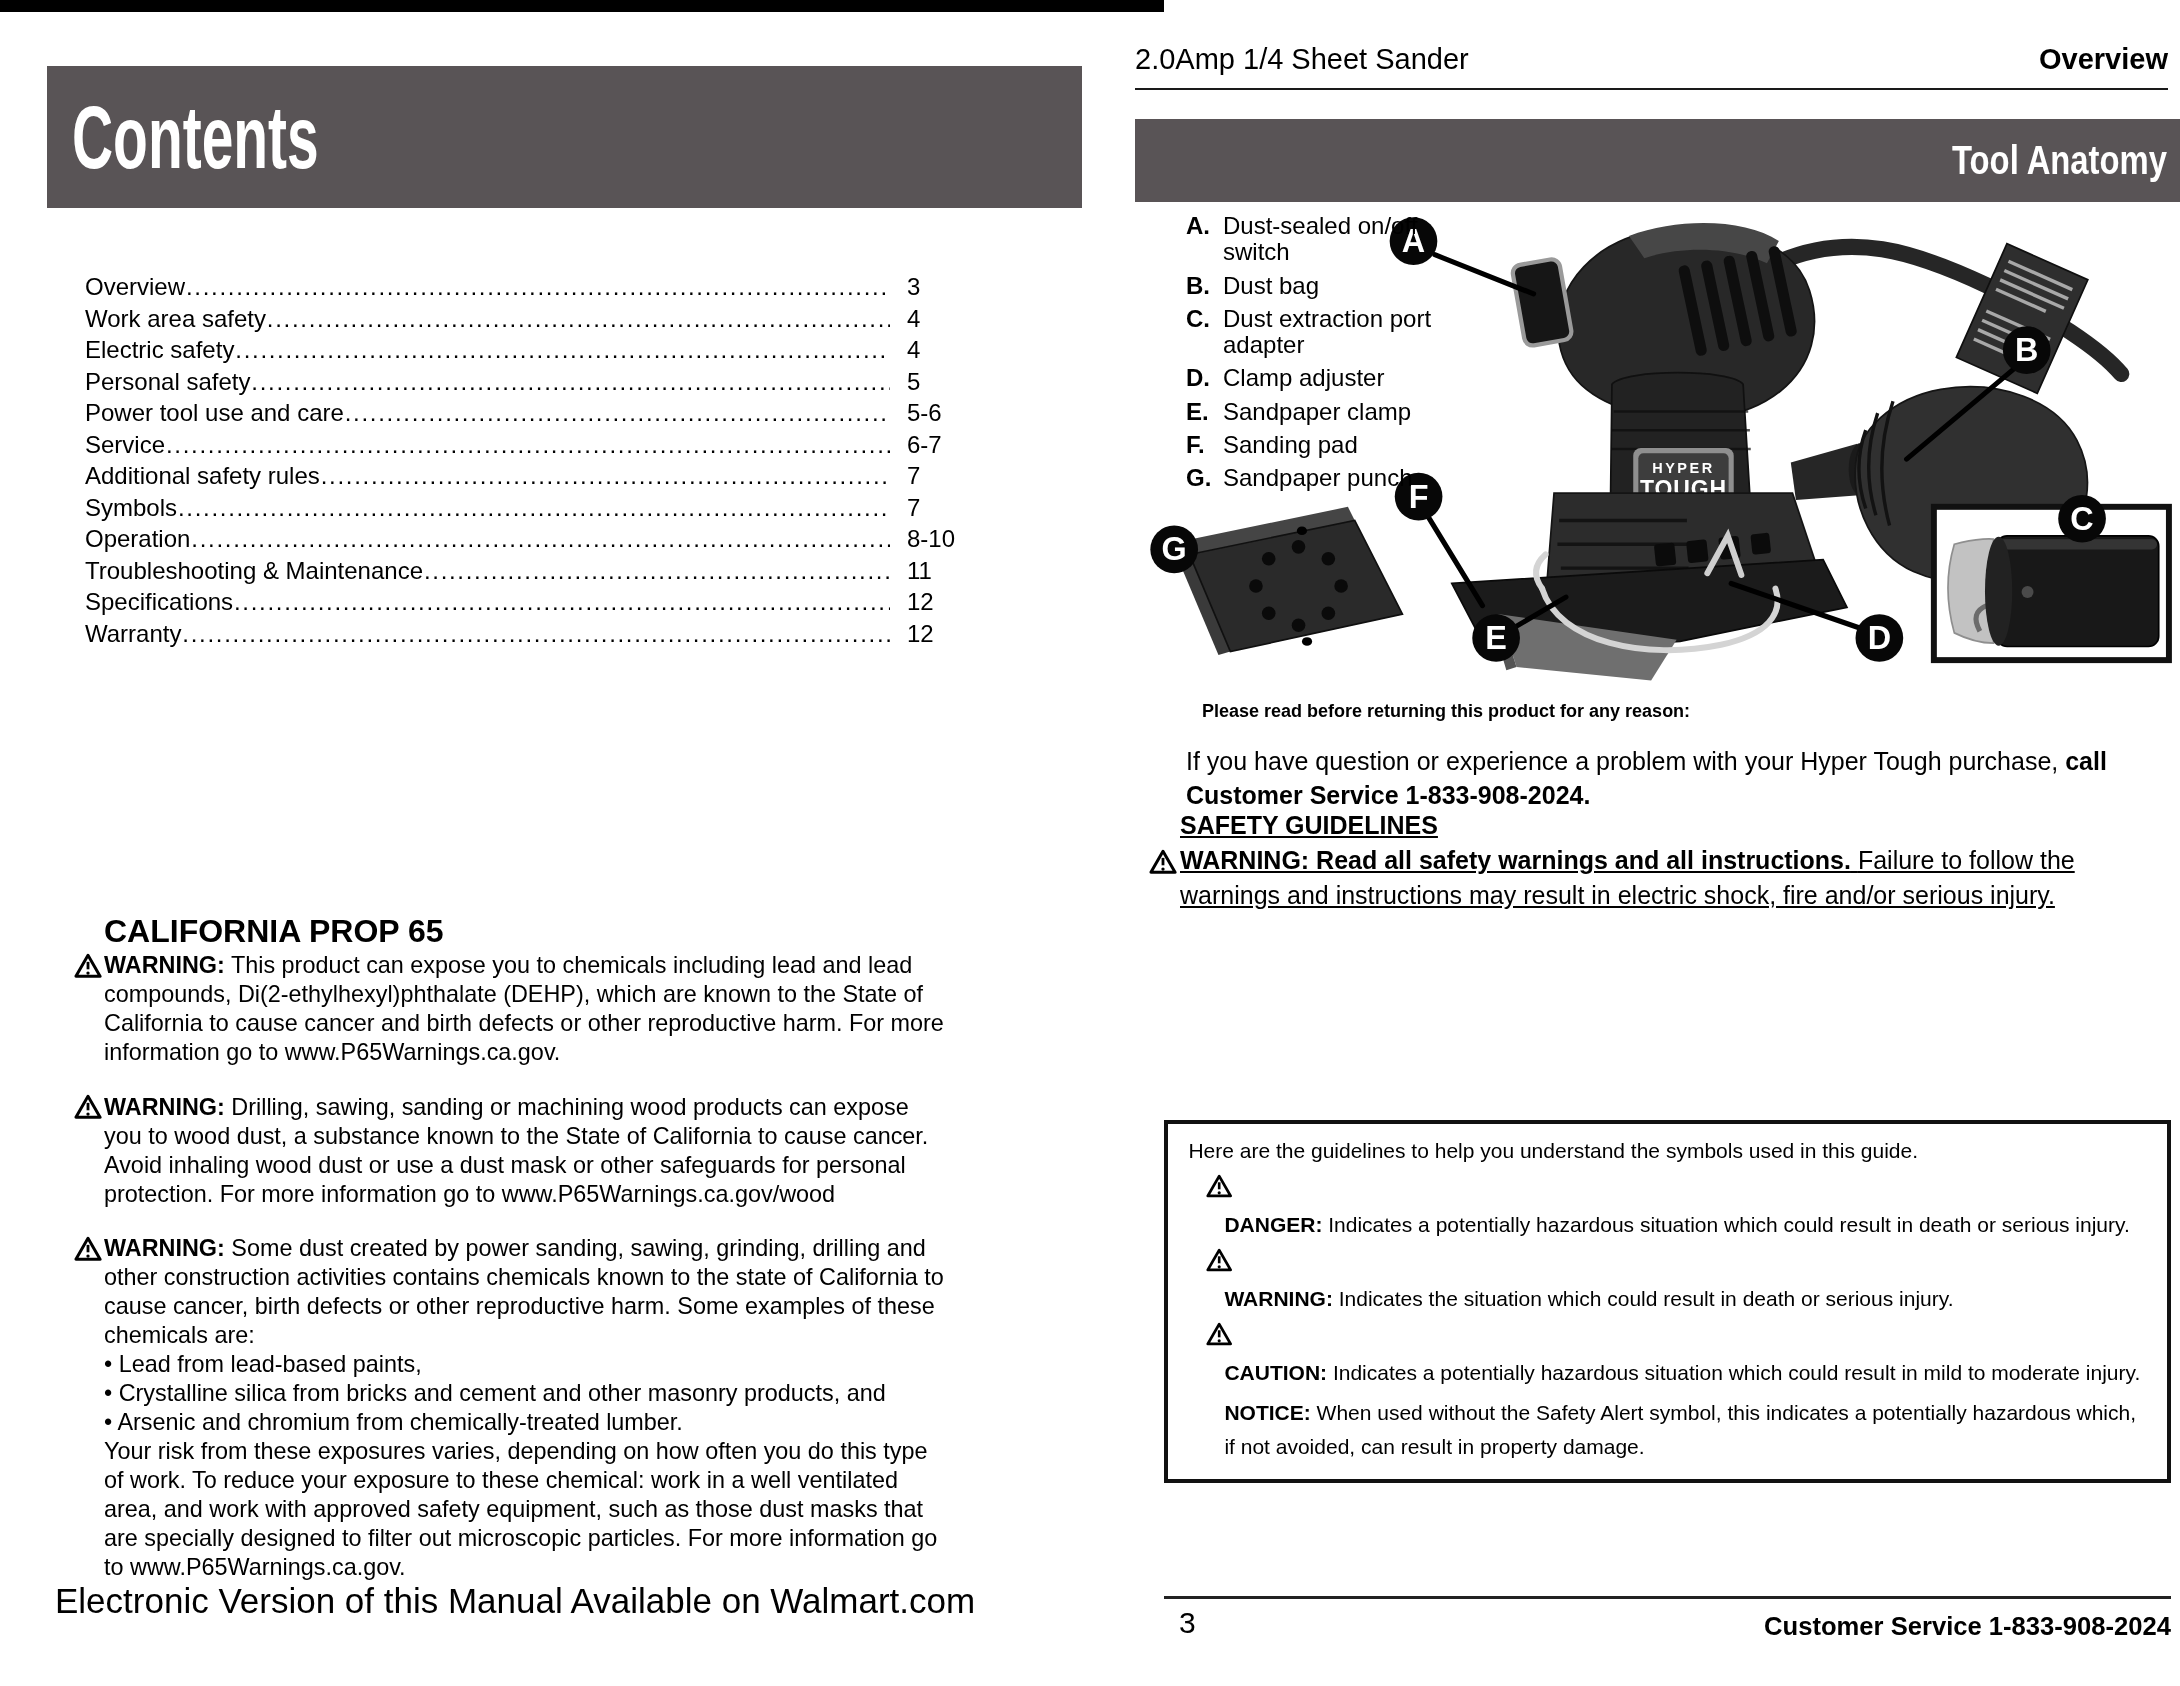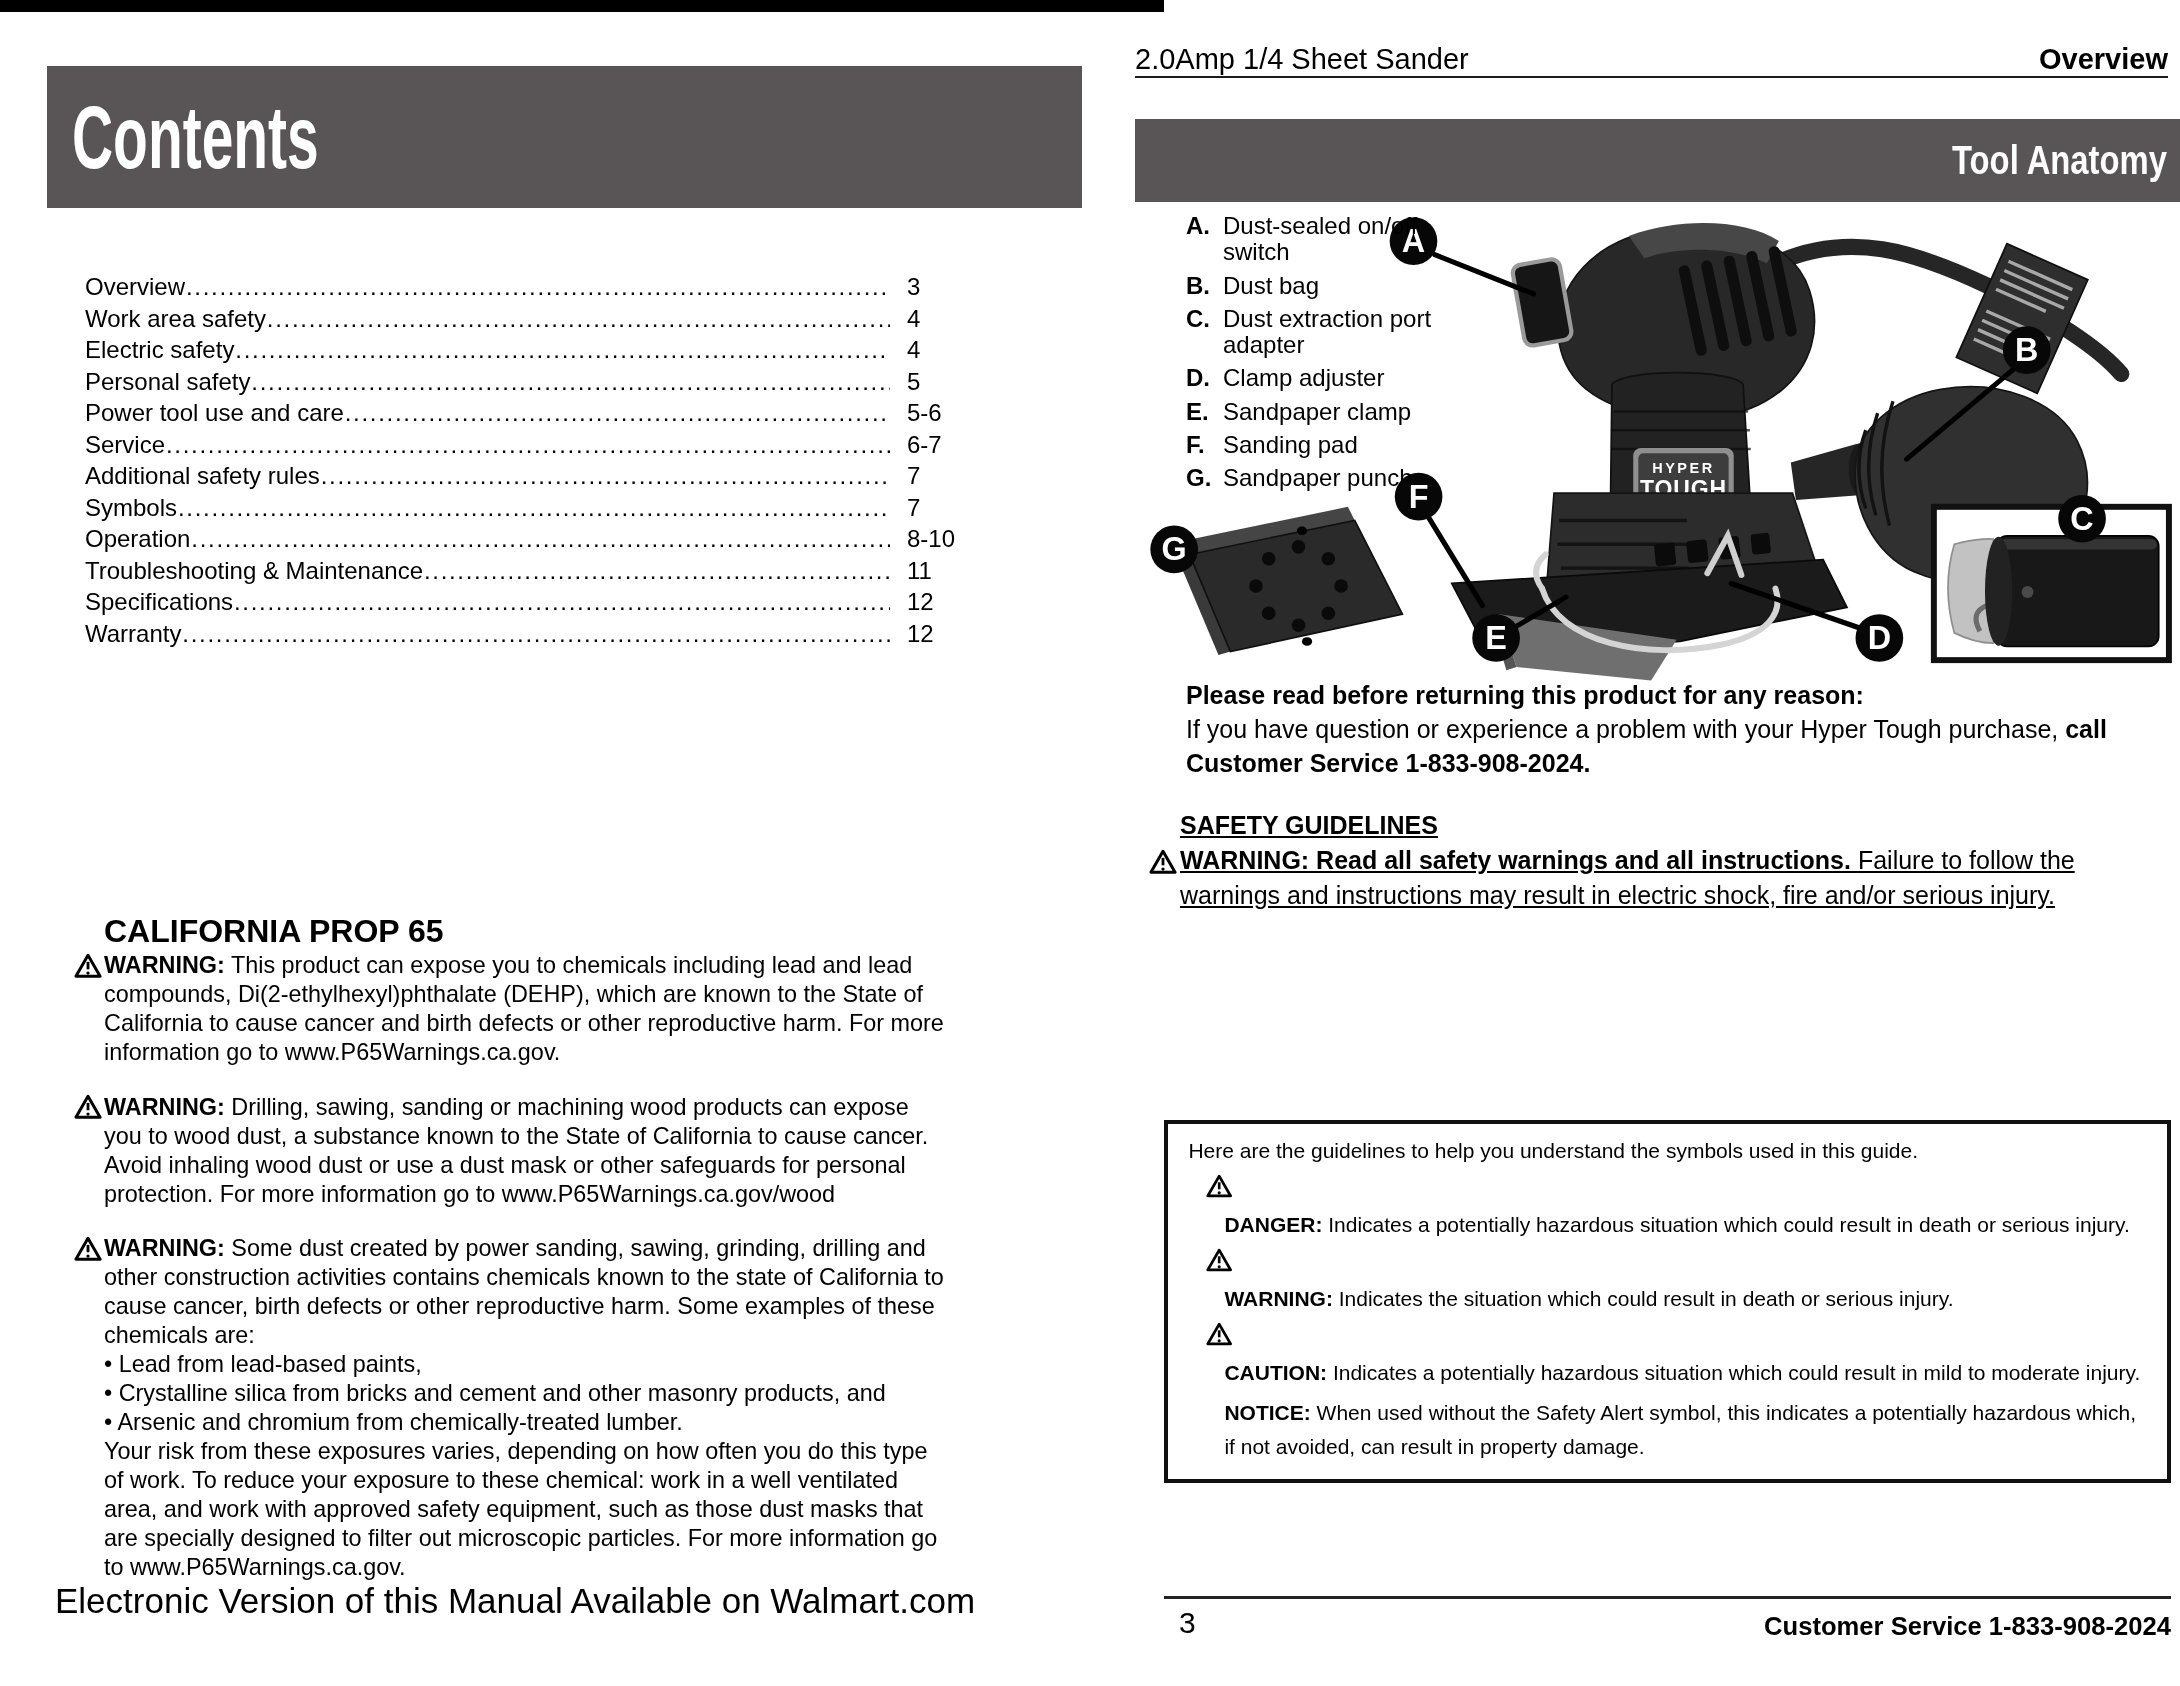--- a/index.html
+++ b/index.html
@@ -19,31 +19,31 @@
   .toc-leader::after{content:"....................................................................................................................................................................................................";}
   .toc-page{width:68px;padding-left:13.6px;white-space:nowrap;}
   .prop65{position:absolute;left:81px;top:917px;width:865px;font-size:23.4px;line-height:29px;}
   .prop65 h3{margin:0 0 5.1px 23px;font-size:32px;}
   .warn-para{position:relative;padding-left:23px;margin:0 0 25.6px 0;}
   .warn-para .tri{position:absolute;left:-6.8px;top:1.7px;}
   .bullets div{margin:0;}
   .footer-left{position:absolute;left:55px;top:1581px;font-size:35px;}
   
   .hdr{position:absolute;left:1135px;top:43px;width:1033px;display:flex;justify-content:space-between;
-       align-items:baseline;border-bottom:2.6px solid #1a1a1a;font-size:29px;}
+       align-items:baseline;border-bottom:2.6px solid #1a1a1a;padding-bottom:12px;font-size:29px;}
   .hdr .sec{font-weight:bold;}
   .banner-right{left:1135px;top:119px;width:1045px;height:83px;justify-content:flex-end;}
   .banner-right .t{color:#fff;font-weight:bold;font-size:40px;display:inline-block;
                    transform:scaleX(.82);transform-origin:right center;padding-right:15.3px;}
   .figure{position:absolute;left:1135px;top:207px;width:1045px;height:477px;}
   .labels{position:absolute;left:1186px;top:213px;width:293px;font-size:24px;line-height:26.4px;}
   .lab{display:flex;margin-bottom:6.8px;}
   .lab b{width:37px;flex:none;}
   .ret{position:absolute;left:1186px;top:678px;width:967px;font-size:25px;line-height:34px;}
-  .ret h4{margin:0;font-size:25px;}
+  .ret h4{margin:16px;font-size:18px;}
   .safety{position:absolute;left:1180px;top:808px;width:971px;font-size:25px;line-height:35px;text-decoration:underline;}
   .safety h4{margin:0;font-size:25px;}
   .safety p{margin:0;}
   .warn-line{position:relative;}
   .warn-line .tri{position:absolute;left:-31.5px;top:5.1px;}
   .gbox{position:absolute;left:1164px;top:1104px;width:1007px;box-sizing:border-box;
         border:4.3px solid #111;padding:10.2px 19px 15.3px 20.4px;font-size:21px;line-height:34px;margin-top:16px;}
   .gbox .intro{margin:0 0 1.7px 0;}
   .g-row{display:flex;margin-top:1.7px;flex-direction:column;}
   .g-icon{width:61px;flex:none;text-align:center;padding-top:4.3px;}

